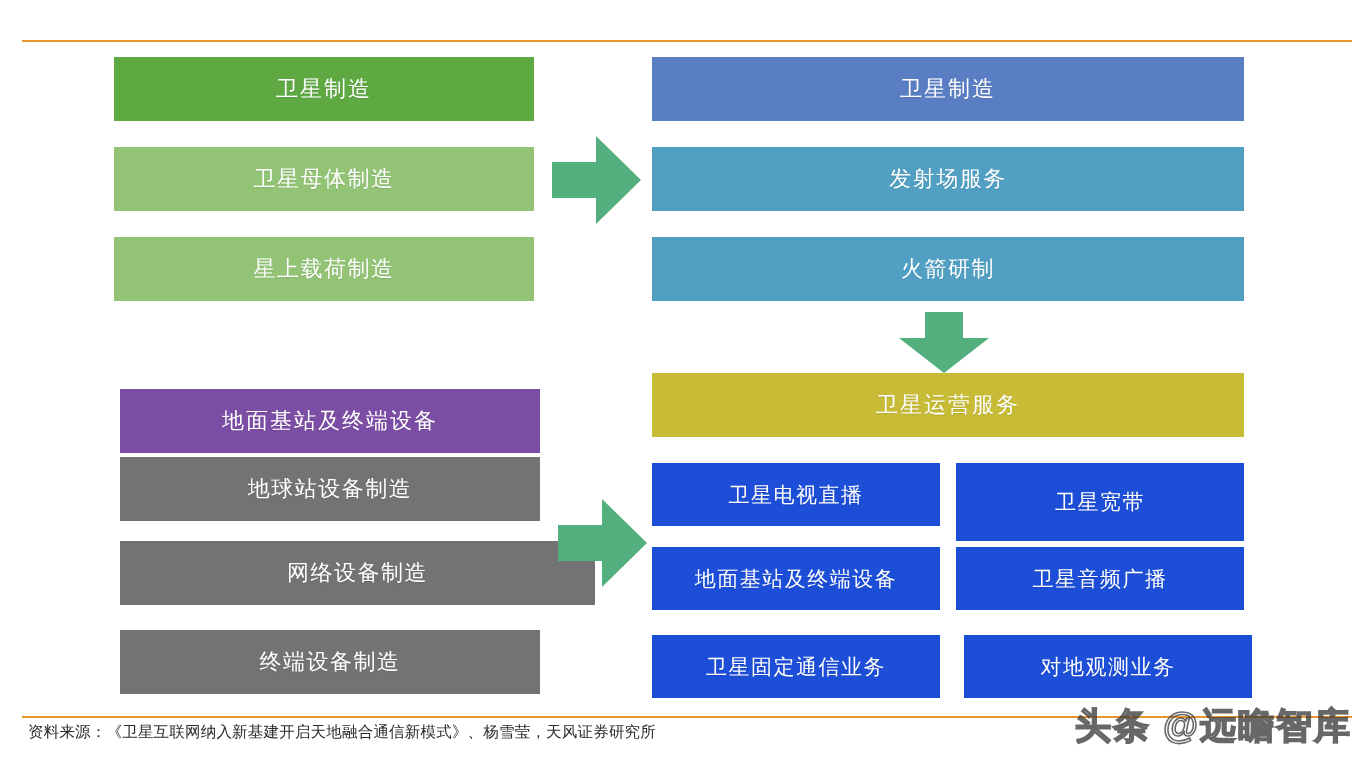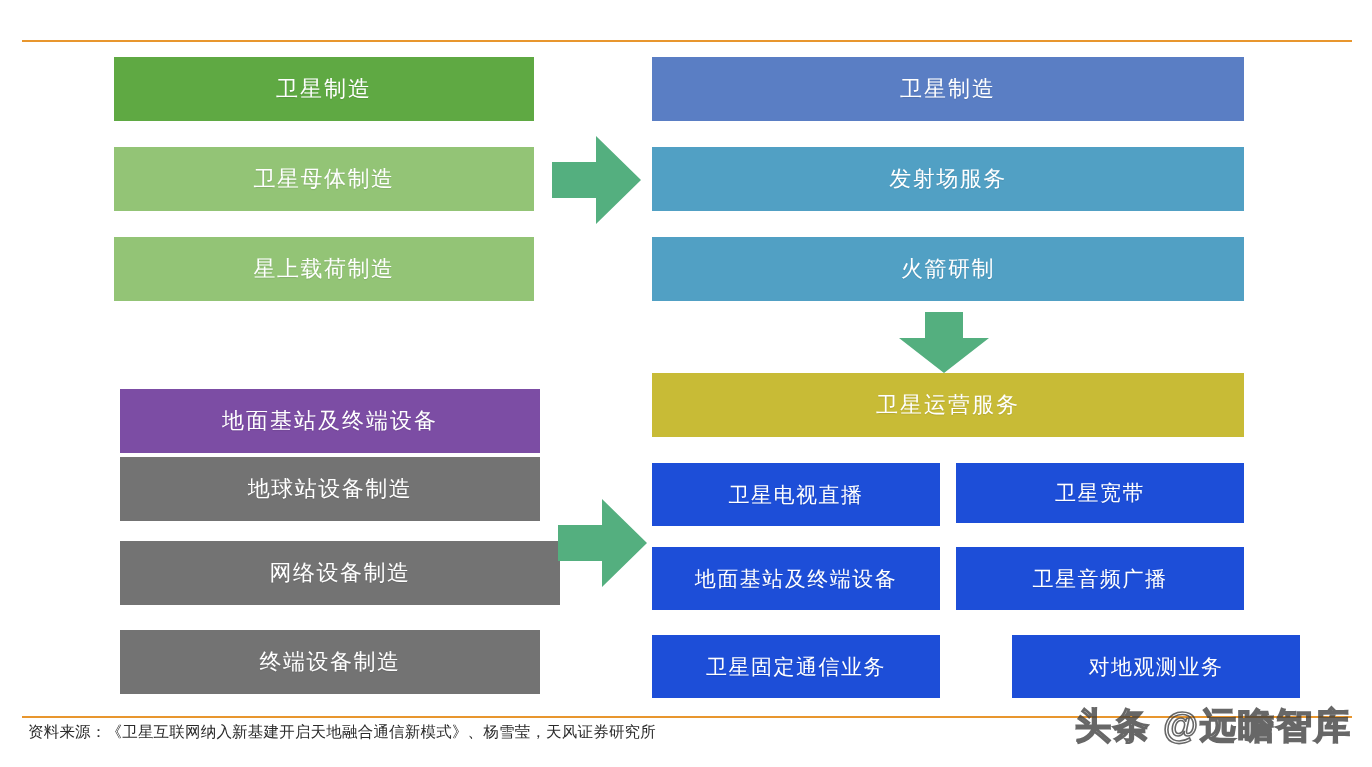--- a/index.html
+++ b/index.html
@@ -127,41 +127,41 @@
 
   <div class="grp-green">
     <div class="box head" style="left:114px; top:13px; width:420px; height:64px;">卫星制造</div>
     <div class="box sub" style="left:114px; top:103px; width:420px; height:64px;">卫星母体制造</div>
     <div class="box sub" style="left:114px; top:193px; width:420px; height:64px;">星上载荷制造</div>
   </div>
 
   <div class="grp-purple">
     <div class="box head" style="left:120px; top:329px; width:420px; height:64px;margin-top:16px;">地面基站及终端设备</div>
     <div class="box sub" style="left:120px; top:413px; width:420px; height:64px;">地球站设备制造</div>
-    <div class="box sub" style="left:120px; top:497px; width:440px; height:64px;">网络设备制造</div>
+    <div class="box sub" style="left:120px; top:497px; width:475px; height:64px;">网络设备制造</div>
     <div class="box sub" style="left:120px; top:586px; width:420px; height:64px;">终端设备制造</div>
   </div>
 
   <div class="grp-blue">
     <div class="box head" style="left:652px; top:13px; width:592px; height:64px;">卫星制造</div>
     <div class="box sub" style="left:652px; top:103px; width:592px; height:64px;">发射场服务</div>
     <div class="box sub" style="left:652px; top:193px; width:592px; height:64px;">火箭研制</div>
   </div>
 
   <div class="grp-olive">
     <div class="box head" style="left:652px; top:329px; width:592px; height:64px;">卫星运营服务</div>
 
     <div class="box sub" style="left:652px; top:419px; width:288px; height:63px; font-size:21px;">卫星电视直播</div>
-    <div class="box sub" style="left:956px; top:419px; width:288px; height:60px; font-size:21px;">卫星宽带</div>
+    <div class="box sub" style="left:956px; top:419px; width:288px; height:78px; font-size:21px;">卫星宽带</div>
 
     <div class="box sub" style="left:652px; top:503px; width:288px; height:63px; font-size:21px;">地面基站及终端设备</div>
     <div class="box sub" style="left:956px; top:503px; width:288px; height:63px; font-size:21px;">卫星音频广播</div>
 
     <div class="box sub" style="left:652px; top:591px; width:288px; height:63px; font-size:21px;">卫星固定通信业务</div>
-    <div class="box sub" style="left:1012px; top:591px; width:288px; height:63px; font-size:21px;">对地观测业务</div>
+    <div class="box sub" style="left:964px; top:591px; width:288px; height:63px; font-size:21px;">对地观测业务</div>
   </div>
 
   <div class="arrow" style="left:552px; top:90px;">
     <svg width="90" height="92" viewBox="0 0 90 92" aria-hidden="true">
       <polygon points="0,28 44,28 44,2 89,46 44,90 44,64 0,64" fill="#54AF7F"></polygon>
     </svg>
   </div>
 
   <div class="arrow" style="left:898px; top:268px;">
     <svg width="92" height="62" viewBox="0 0 92 62" aria-hidden="true">

